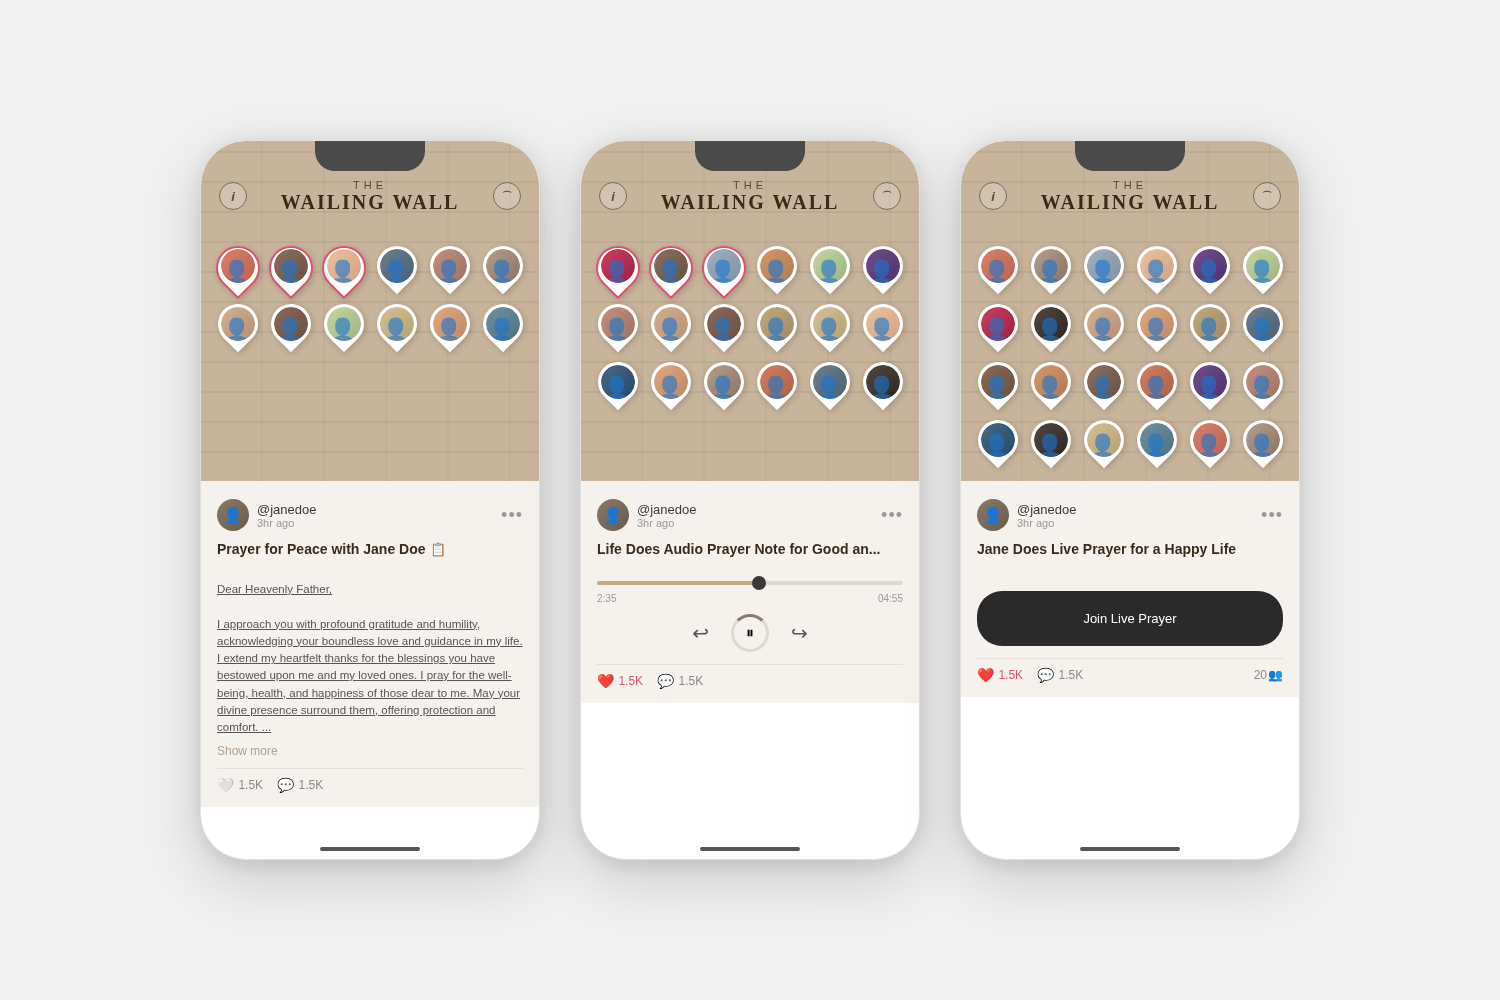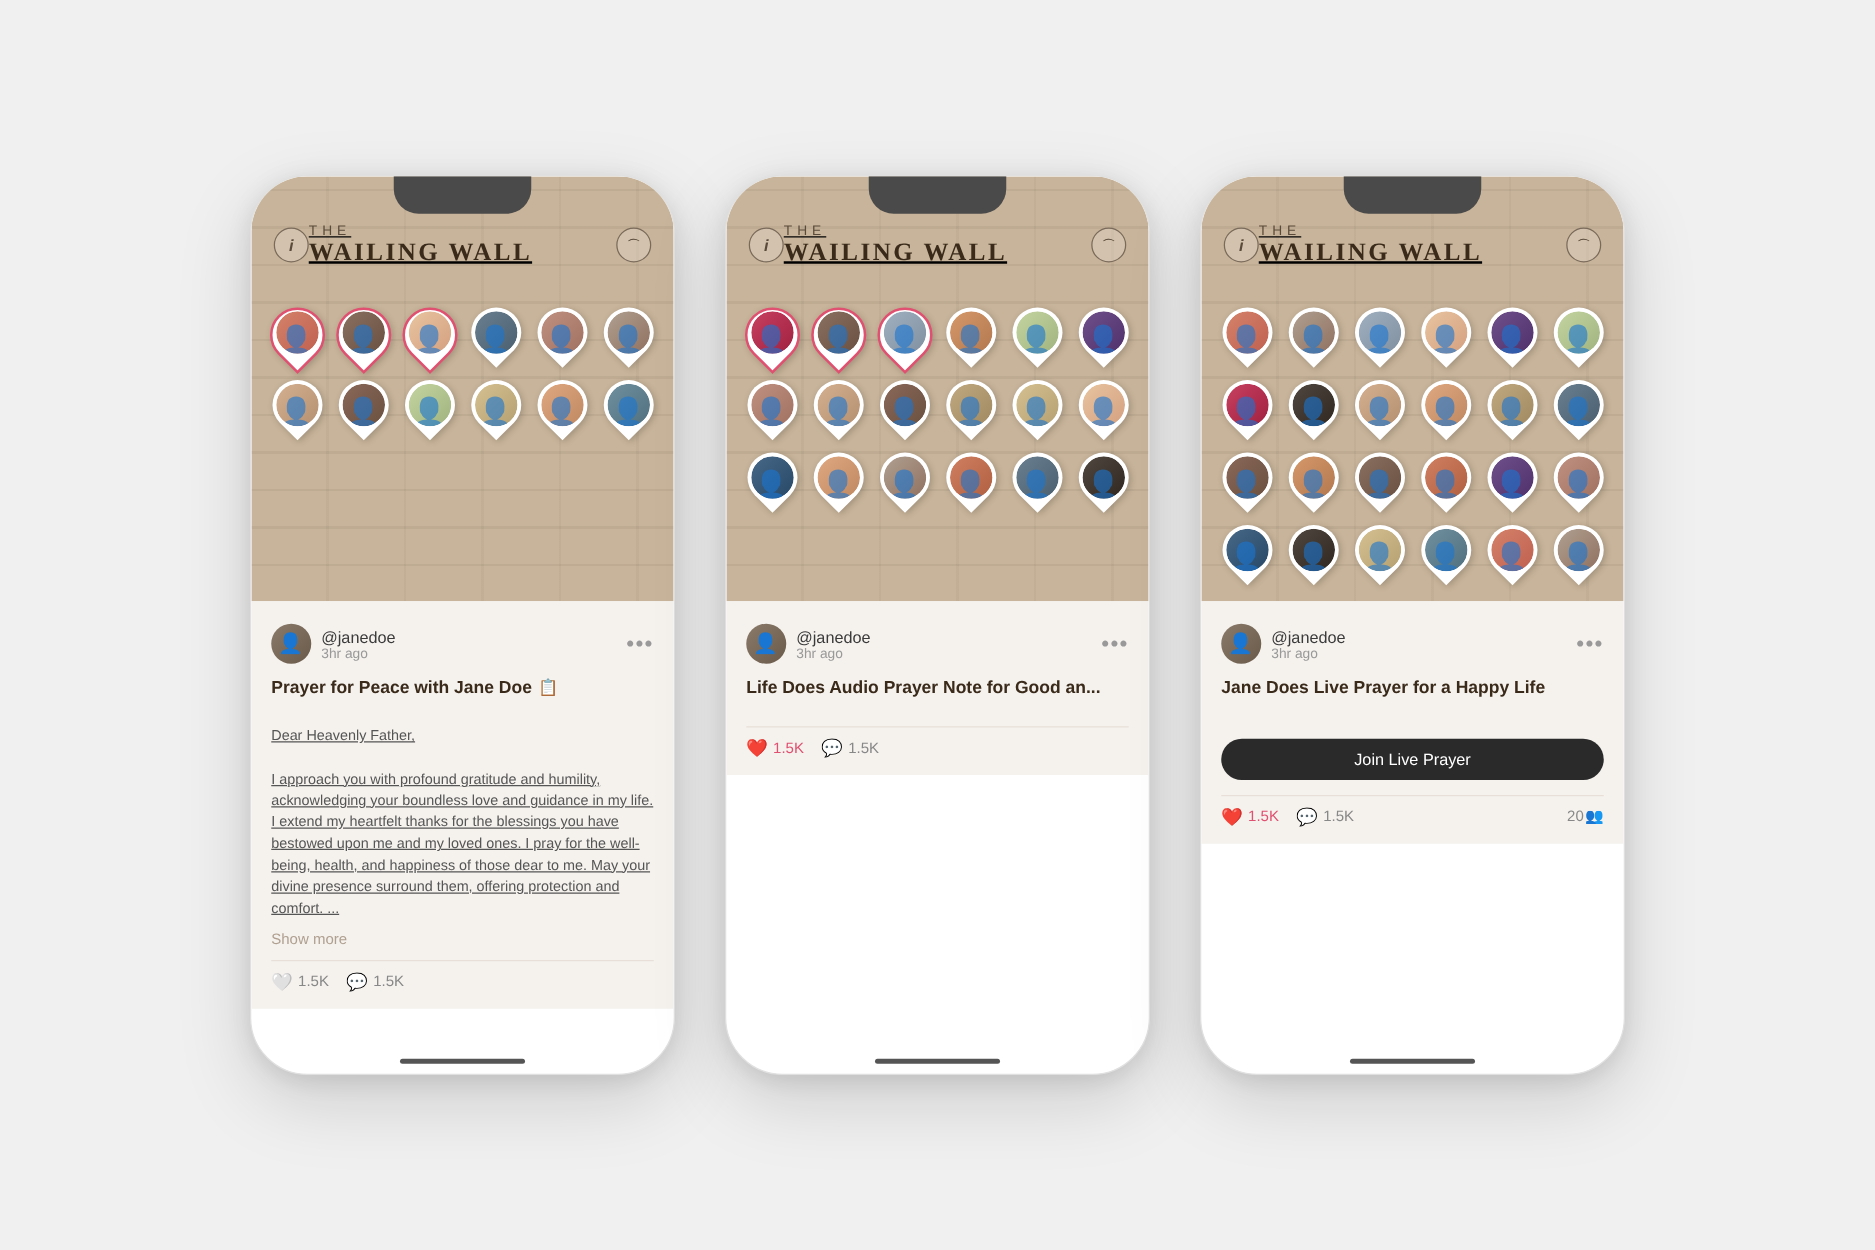--- a/index.html
+++ b/index.html
@@ -76,22 +76,22 @@
       top: 38px;
       left: 0;
       right: 0;
       display: flex;
       justify-content: space-between;
       align-items: center;
       padding: 0 18px;
       z-index: 5;
     }
     .wall-title {
+      text-align: center;
       flex: 1;
-      text-decoration: underline;
     }
     .wall-title .the {
       font-size: 11px;
       letter-spacing: 4px;
       color: #5a4a3a;
       font-weight: 400;
       display: block;
     }
     .wall-title .wailing-wall {
       font-size: 20px;
@@ -358,21 +358,21 @@
       align-items: center;
       justify-content: center;
     }
 
     
     .join-btn {
       background: #2a2a2a;
       color: #fff;
       border: none;
       border-radius: 25px;
-      padding: 9px 24px;
+      padding: 20px 24px;
       font-size: 13px;
       font-weight: 500;
       cursor: pointer;
       width: 100%;
       margin: 10px 0;
     }
 
     .divider-line {
       height: 1px;
       background: #e8e0d8;
@@ -693,20 +693,37 @@
           <div class="post-header-left">
             <div class="user-avatar-small">👤</div>
             <div class="post-meta">
               <span class="username">@janedoe</span>
               <span class="timestamp">3hr ago</span>
             </div>
           </div>
           <div class="more-btn">•••</div>
         </div>
         <div class="post-title">Life Does Audio Prayer Note for Good an...</div>
+        <div class="audio-player">
+          <div class="audio-track">
+            <div class="audio-progress"></div>
+            <div class="audio-knob"></div>
+          </div>
+          <div class="audio-times">
+            <span>2:35</span>
+            <span>04:55</span>
+          </div>
+          <div class="audio-controls">
+            <div class="ctrl-btn">↩</div>
+            <div class="play-spinner">
+              <span style="font-size:16px;">⏸</span>
+            </div>
+            <div class="ctrl-btn">↪</div>
+          </div>
+        </div>
         <div class="divider-line"></div>
         <div class="post-actions">
           <div class="action-btn liked">
             <span class="heart-icon">❤️</span>
             <span>1.5K</span>
           </div>
           <div class="action-btn">
             <span class="comment-icon">💬</span>
             <span>1.5K</span>
           </div>

